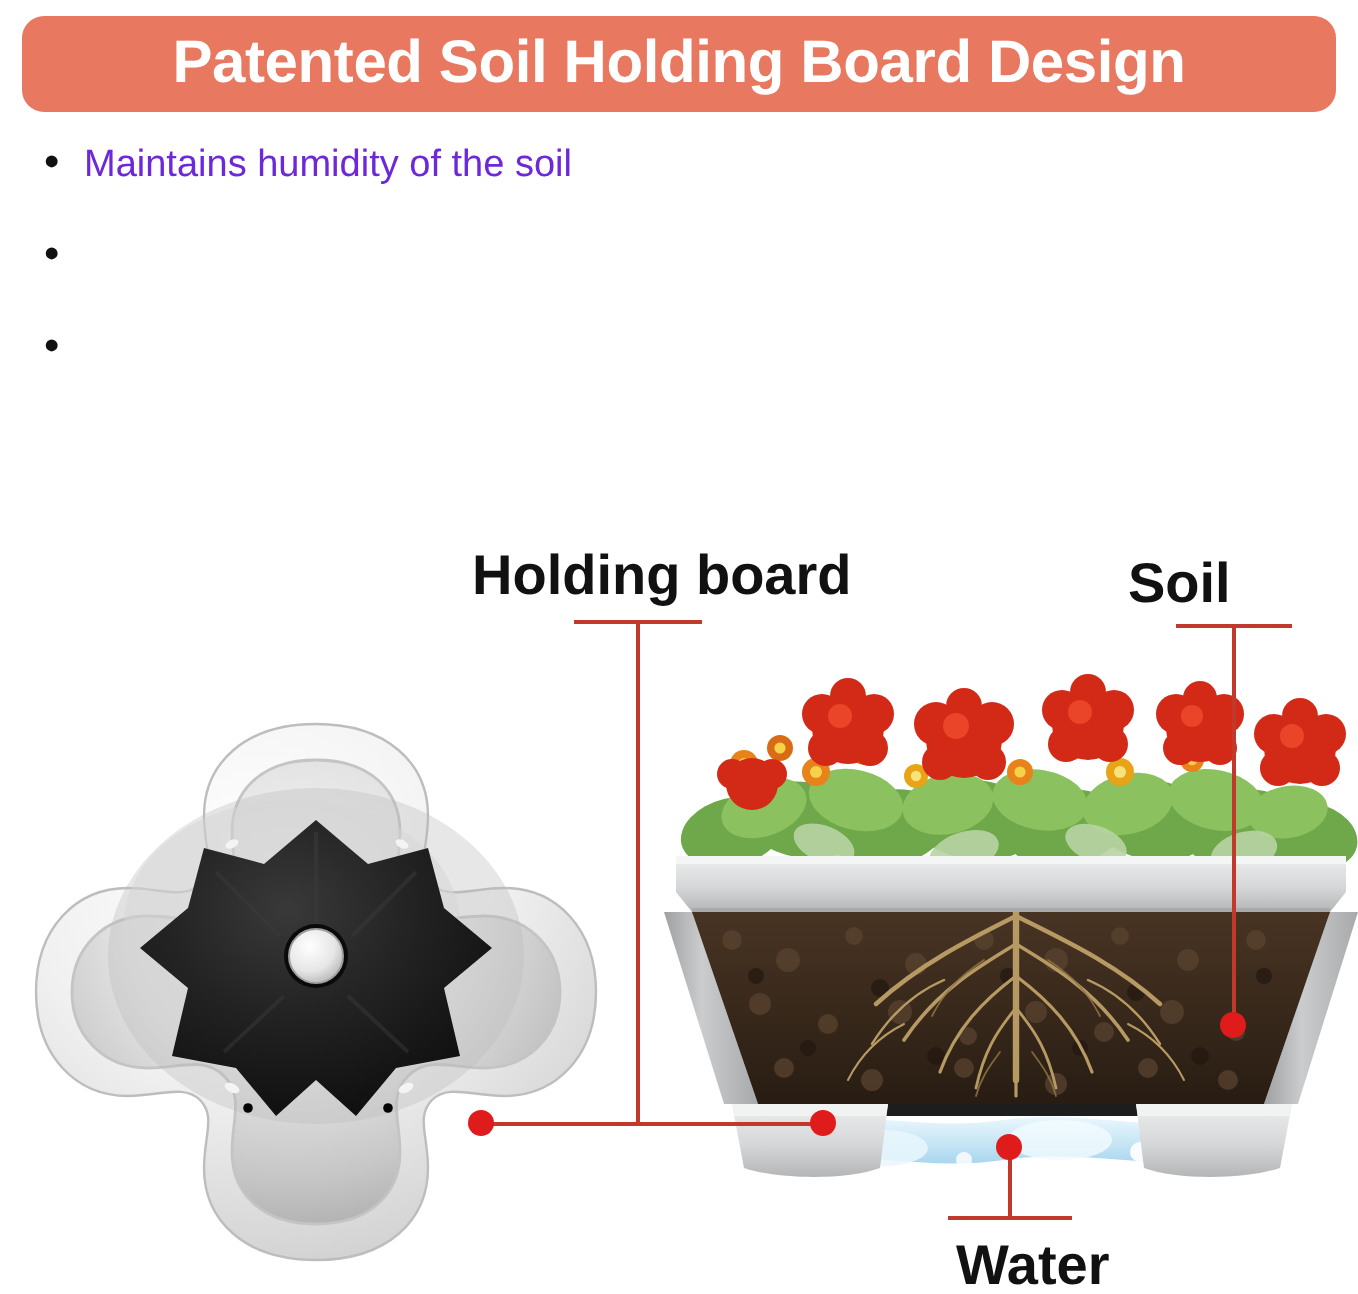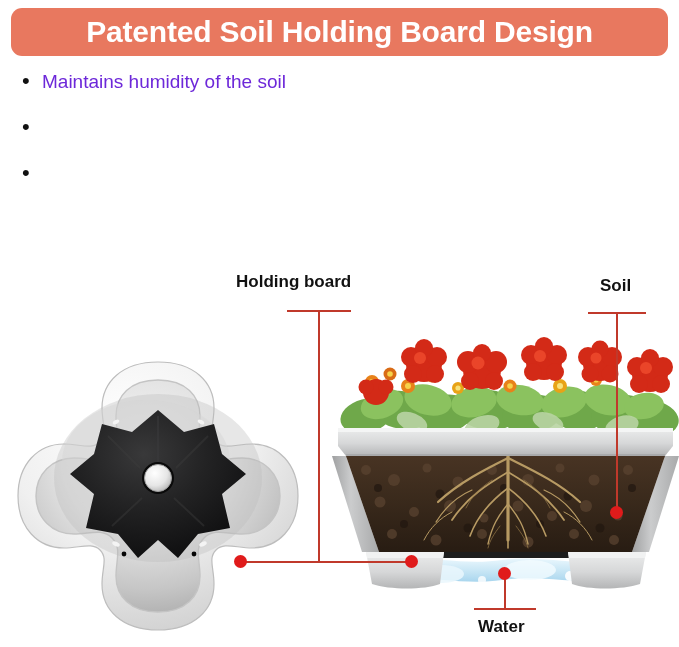--- a/index.html
+++ b/index.html
@@ -66,27 +66,27 @@
   .bullet-text {
     font-size: 19px;
     color: #6d28d9;
     line-height: 1;
     white-space: nowrap;
   }
 
   
   .callout-label {
     position: absolute;
-    font-size: 17px;
+    font-size: 28px;
     font-weight: bold;
     color: #111111;
     white-space: nowrap;
   }
   #label-holding-board { left: 236px; top: 272px; }
-  #label-soil          { left: 564px; top: 276px; margin-left: 36px; }
+  #label-soil          { left: 564px; top: 276px; }
   #label-water         { left: 478px; top: 617px; }
 
   
   .leader {
     position: absolute;
     background: #c0392b;
   }
   .leader-h { height: 2px; }
   .leader-v { width: 2px; }
   .leader-dot {

